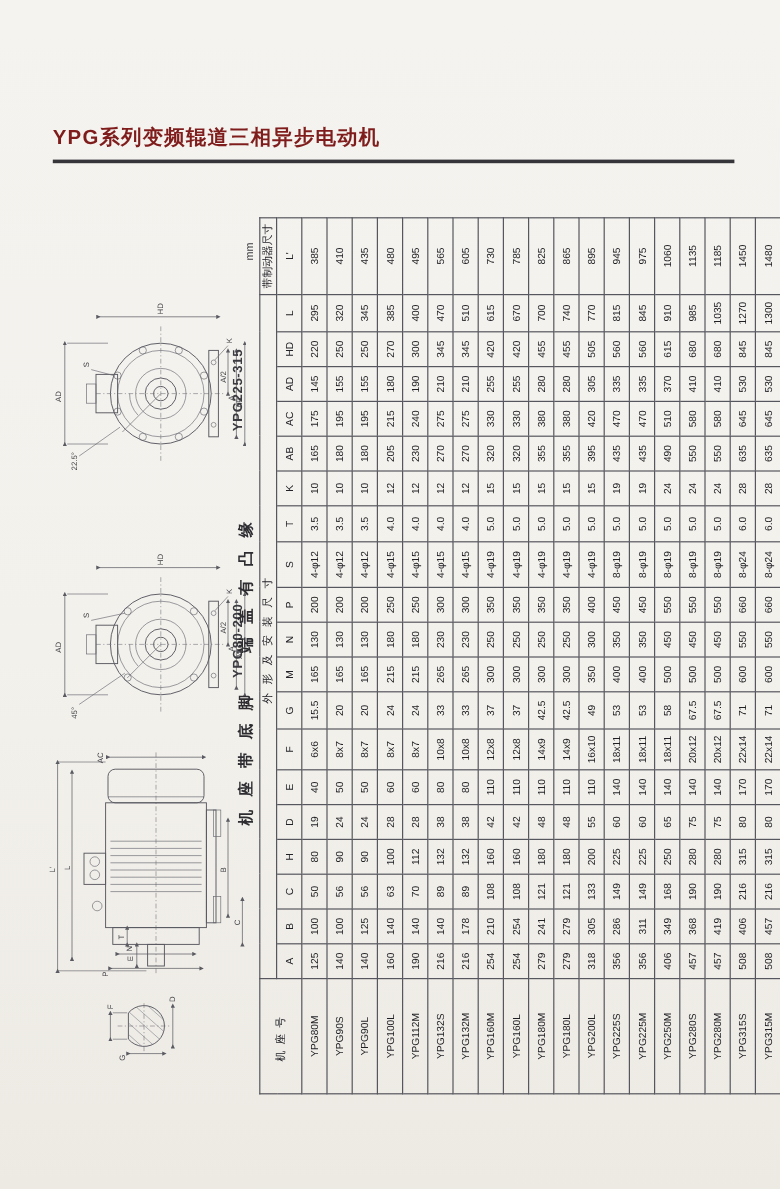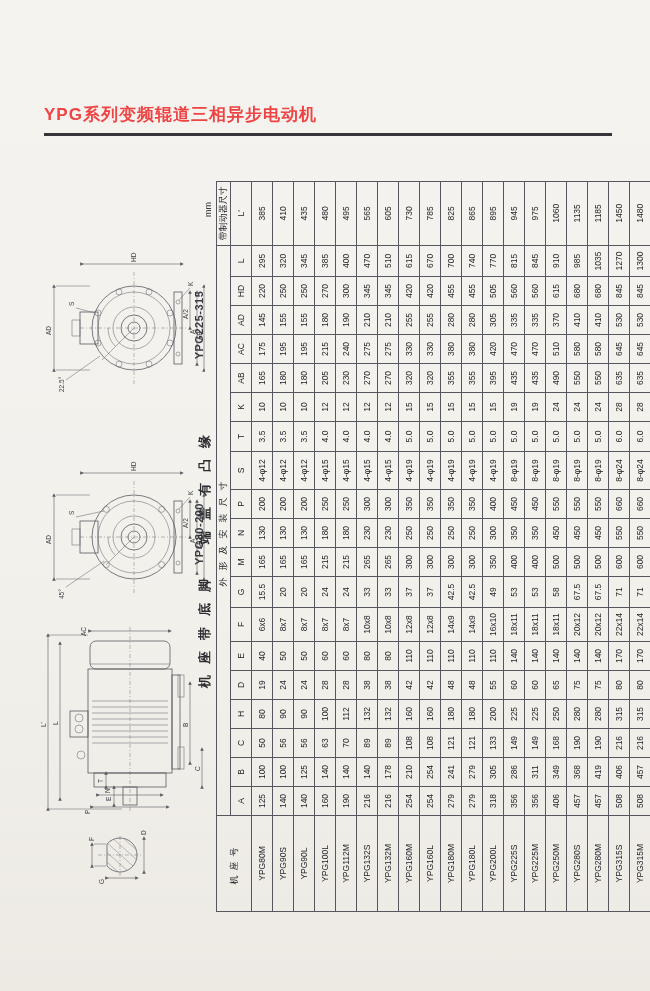--- a/index.html
+++ b/index.html
@@ -1,21 +1,21 @@
 <!DOCTYPE html>
 <html><head>
 <meta charset="utf-8">
 <style>
   html,body{margin:0;padding:0;}
   body{
     width:650px;height:991px;position:relative;overflow:hidden;
     background:linear-gradient(180deg,#f5f3ef 0%,#f3f1ec 55%,#edeae4 100%);
     font-family:"Liberation Sans","DejaVu Sans",sans-serif;color:#26262b;
   }
-  .doc-title{position:absolute;left:44px;top:103px;font-size:17px;font-weight:bold;letter-spacing:1px;color:#ef4444;}
+  .doc-title{position:absolute;left:44px;top:103px;font-size:17px;font-weight:bold;letter-spacing:1px;color:#7f1d1d;}
   .title-rule{position:absolute;left:44px;top:133px;width:568px;height:3px;background:#35353a;}
 
   
   .rt-wrap{position:absolute;left:198px;top:912px;width:712px;height:452px;
            transform-origin:0 0;transform:rotate(-90deg);}
   .caption-row{position:relative;height:16px;}
   .tbl-caption{position:absolute;left:0;right:0;text-align:center;bottom:0;
                font-size:13px;font-weight:bold;letter-spacing:11px;color:#2c2c31;white-space:nowrap;}
   .unit-label{position:absolute;right:2px;bottom:1px;font-size:9px;color:#3a3a40;letter-spacing:0;}
   table.dims{border-collapse:collapse;table-layout:fixed;width:712px;margin-top:2px;}

